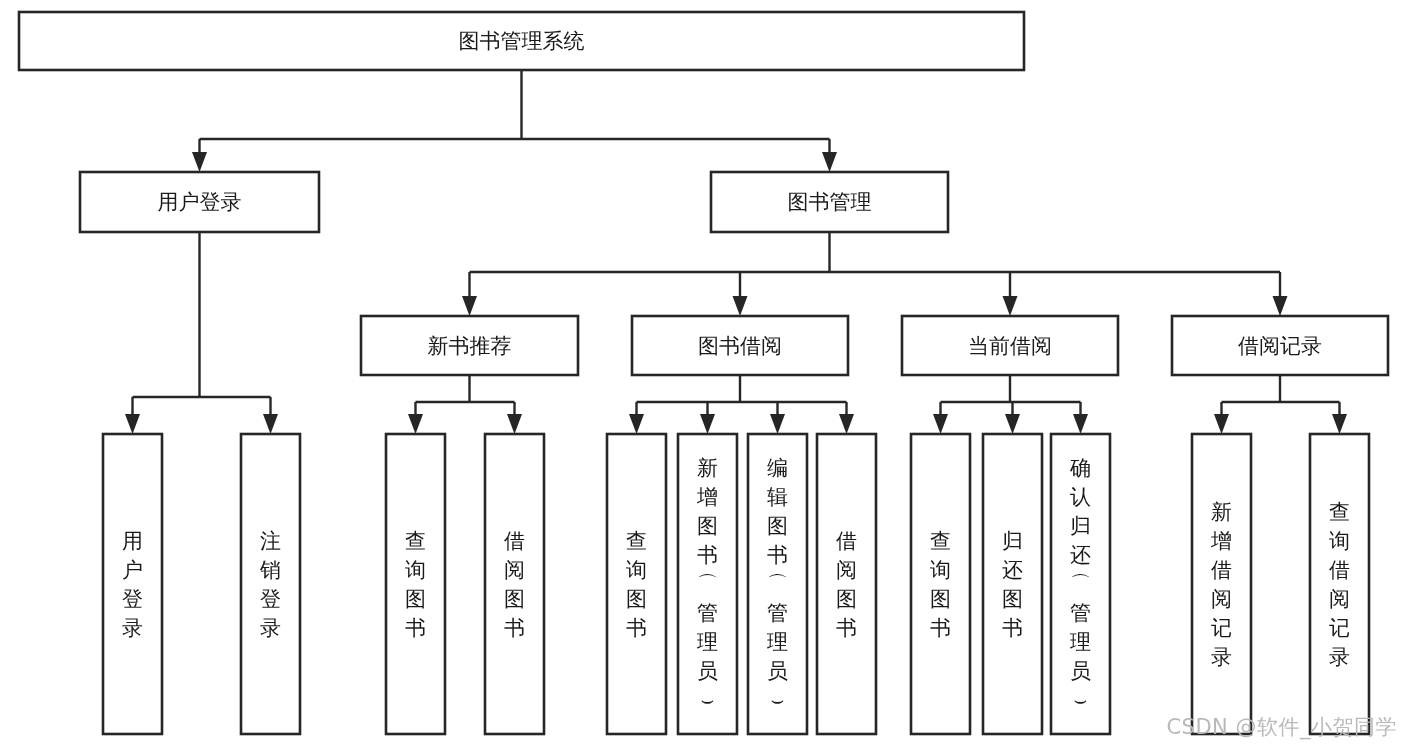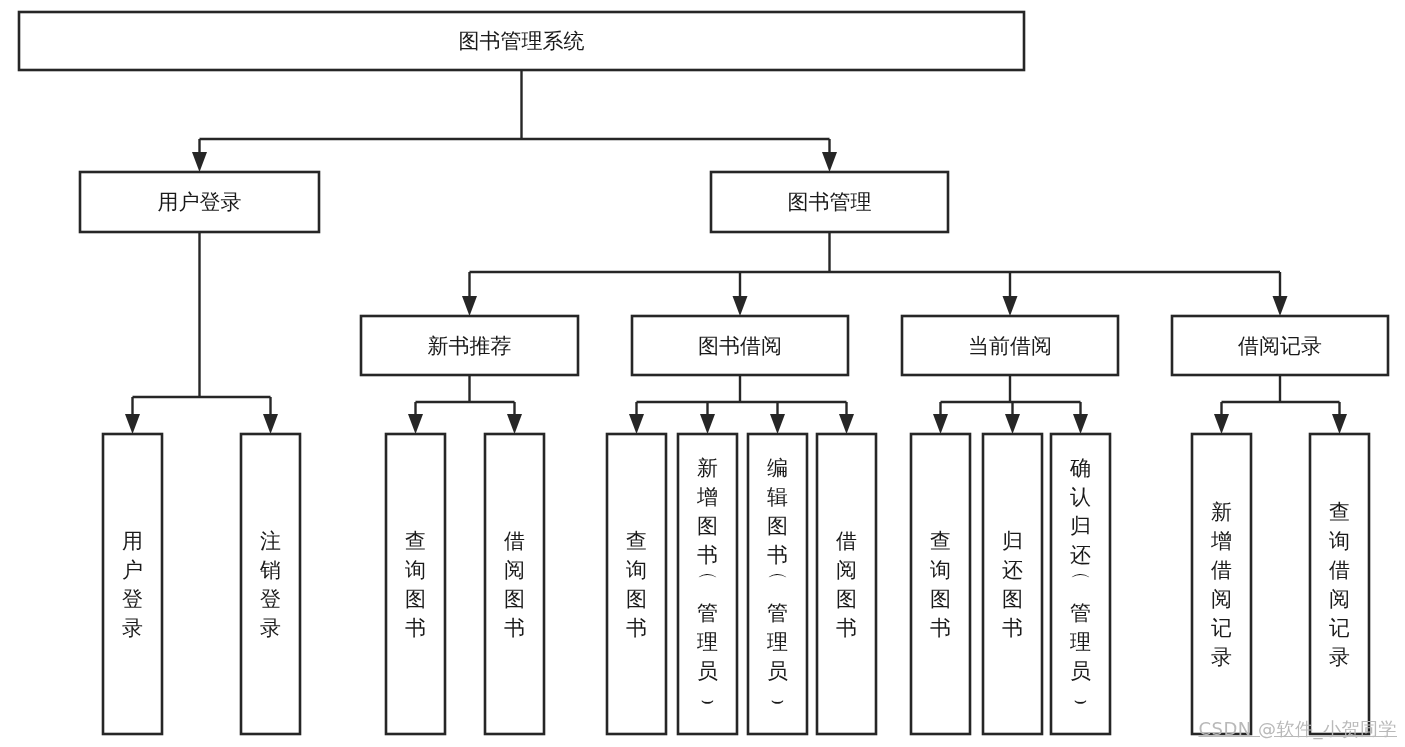--- a/index.html
+++ b/index.html
@@ -51,26 +51,25 @@
   }
   .arrow-head {
     fill: #262626;
     stroke: none;
   }
   .watermark {
     position: absolute;
     right: 8px;
     bottom: 6px;
     font-family: "DejaVu Sans", "Liberation Sans", sans-serif;
-    font-size: 18px;
+    font-size: 21px;
     color: #b9b9b9;
     white-space: nowrap;
     letter-spacing: 0.5px;
     user-select: none;
-    text-decoration: underline;
   }
 </style>
 </head>
 <body>
 
 <div id="diagram-root">
   <svg id="flow" viewBox="0 0 1405 747">
     <g id="edges-layer">
         <g>
           <path class="link-line" d="M 521.5 70 L 521.5 139"></path>

